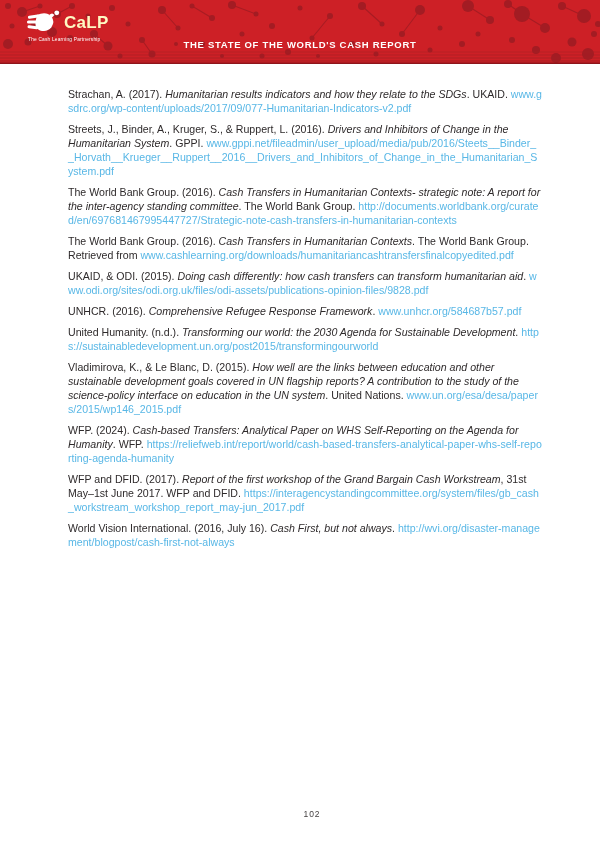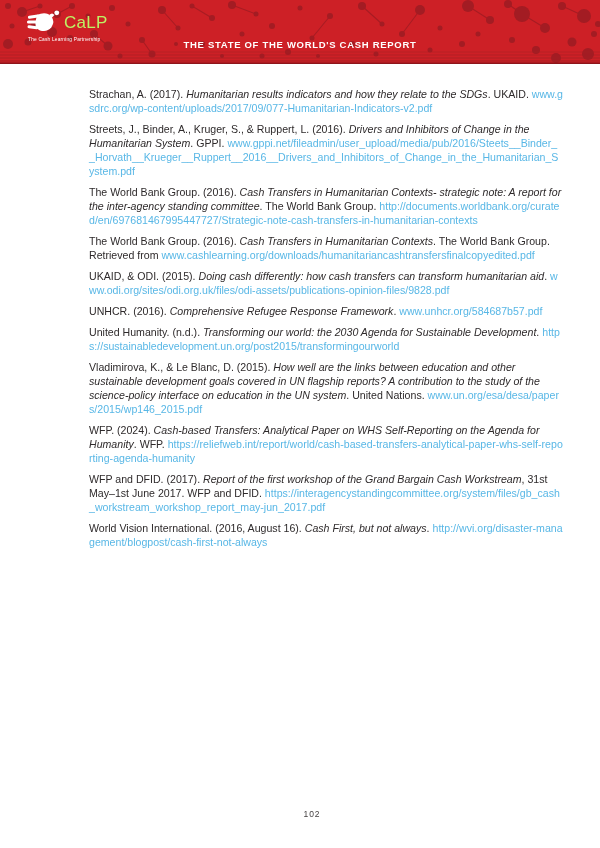--- a/index.html
+++ b/index.html
@@ -22,39 +22,38 @@
     background: #cd2026;
     overflow: hidden;
   }
   .header svg.pattern { position: absolute; left: 0; top: 0; display: block; }
   .logo {
     position: absolute; left: 26px; top: 9px;
     display: flex; flex-direction: column;
   }
   .logo-row { display: flex; align-items: center; gap: 4px; }
   .logo-name {
-    color: #bef264; font-weight: 400; font-size: 17px;
+    color: #fef9c3; font-weight: 700; font-size: 17px;
     letter-spacing: 0.3px; line-height: 1;
   }
   .logo-tagline {
     color: #ffffff; font-size: 4.8px; letter-spacing: 0.2px;
     margin-top: 2px; margin-left: 2px; white-space: nowrap;
   }
   .header-title {
     position: absolute; left: 0; right: 0; top: 39px;
     text-align: center;
     color: #ffffff; font-size: 9.5px; font-weight: 600;
     letter-spacing: 0.7px;
   }
 
   
   .refs {
     position: absolute; left: 68px; top: 87px;
     width: 474px;
-    margin-left: 21px;
   }
   p.ref {
     margin: 0 0 7px 0;
     font-size: 10.6px;
     line-height: 14px;
     color: #2e2a2b;
     text-align: left;
   }
   p.ref .it  { font-style: italic; }
   p.ref .lnk { color: #58b7e6; word-break: break-all; cursor: pointer; }
@@ -186,18 +185,18 @@
       <p class="ref"><span>Strachan, A. (2017). </span><span class="it">Humanitarian results indicators and how they relate to the SDGs</span><span>. UKAID. </span><span class="lnk">www.gsdrc.org/wp-content/uploads/2017/09/077-Humanitarian-Indicators-v2.pdf</span></p>
       <p class="ref"><span>Streets, J., Binder, A., Kruger, S., &amp; Ruppert, L. (2016). </span><span class="it">Drivers and Inhibitors of Change in the Humanitarian System</span><span>. GPPI. </span><span class="lnk">www.gppi.net/fileadmin/user_upload/media/pub/2016/Steets__Binder__Horvath__Krueger__Ruppert__2016__Drivers_and_Inhibitors_of_Change_in_the_Humanitarian_System.pdf</span></p>
       <p class="ref"><span>The World Bank Group. (2016). </span><span class="it">Cash Transfers in Humanitarian Contexts- strategic note: A report for the inter-agency standing committee</span><span>. The World Bank Group. </span><span class="lnk">http://documents.worldbank.org/curated/en/697681467995447727/Strategic-note-cash-transfers-in-humanitarian-contexts</span></p>
       <p class="ref"><span>The World Bank Group. (2016). </span><span class="it">Cash Transfers in Humanitarian Contexts</span><span>. The World Bank Group. Retrieved from </span><span class="lnk">www.cashlearning.org/downloads/humanitariancashtransfersfinalcopyedited.pdf</span></p>
       <p class="ref"><span>UKAID, &amp; ODI. (2015). </span><span class="it">Doing cash differently: how cash transfers can transform humanitarian aid</span><span>. </span><span class="lnk">www.odi.org/sites/odi.org.uk/files/odi-assets/publications-opinion-files/9828.pdf</span></p>
       <p class="ref"><span>UNHCR. (2016). </span><span class="it">Comprehensive Refugee Response Framework</span><span>. </span><span class="lnk">www.unhcr.org/584687b57.pdf</span></p>
       <p class="ref"><span>United Humanity. (n.d.). </span><span class="it">Transforming our world: the 2030 Agenda for Sustainable Development</span><span>. </span><span class="lnk">https://sustainabledevelopment.un.org/post2015/transformingourworld</span></p>
       <p class="ref"><span>Vladimirova, K., &amp; Le Blanc, D. (2015). </span><span class="it">How well are the links between education and other sustainable development goals covered in UN flagship reports? A contribution to the study of the science-policy interface on education in the UN system</span><span>. United Nations. </span><span class="lnk">www.un.org/esa/desa/papers/2015/wp146_2015.pdf</span></p>
       <p class="ref"><span>WFP. (2024). </span><span class="it">Cash-based Transfers: Analytical Paper on WHS Self-Reporting on the Agenda for Humanity</span><span>. WFP. </span><span class="lnk">https://reliefweb.int/report/world/cash-based-transfers-analytical-paper-whs-self-reporting-agenda-humanity</span></p>
       <p class="ref"><span>WFP and DFID. (2017). </span><span class="it">Report of the first workshop of the Grand Bargain Cash Workstream</span><span>, 31st May–1st June 2017. WFP and DFID. </span><span class="lnk">https://interagencystandingcommittee.org/system/files/gb_cash_workstream_workshop_report_may-jun_2017.pdf</span></p>
-      <p class="ref"><span>World Vision International. (2016, August 16). </span><span class="it">Cash First, but not always</span><span>. </span><span class="lnk">http://wvi.org/disaster-management/blogpost/cash-first-not-always</span></p>
+      <p class="ref"><span>World Vision International. (2016, July 16). </span><span class="it">Cash First, but not always</span><span>. </span><span class="lnk">http://wvi.org/disaster-management/blogpost/cash-first-not-always</span></p>
     </div>
 
   <div class="page-number">102</div>
 
 </div>
 
 </body></html>

